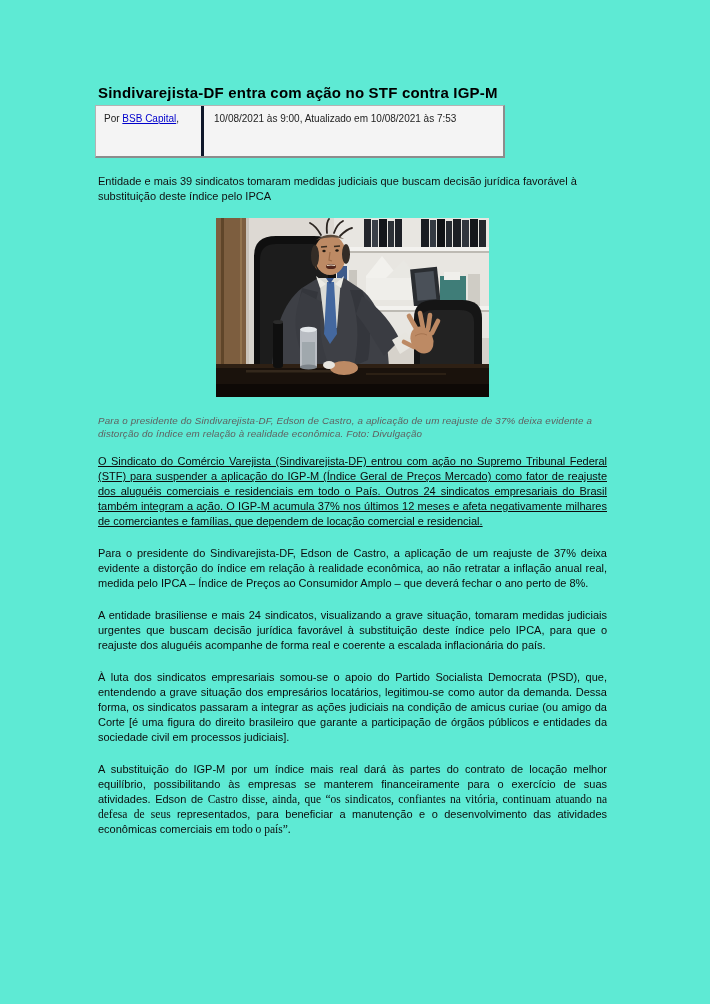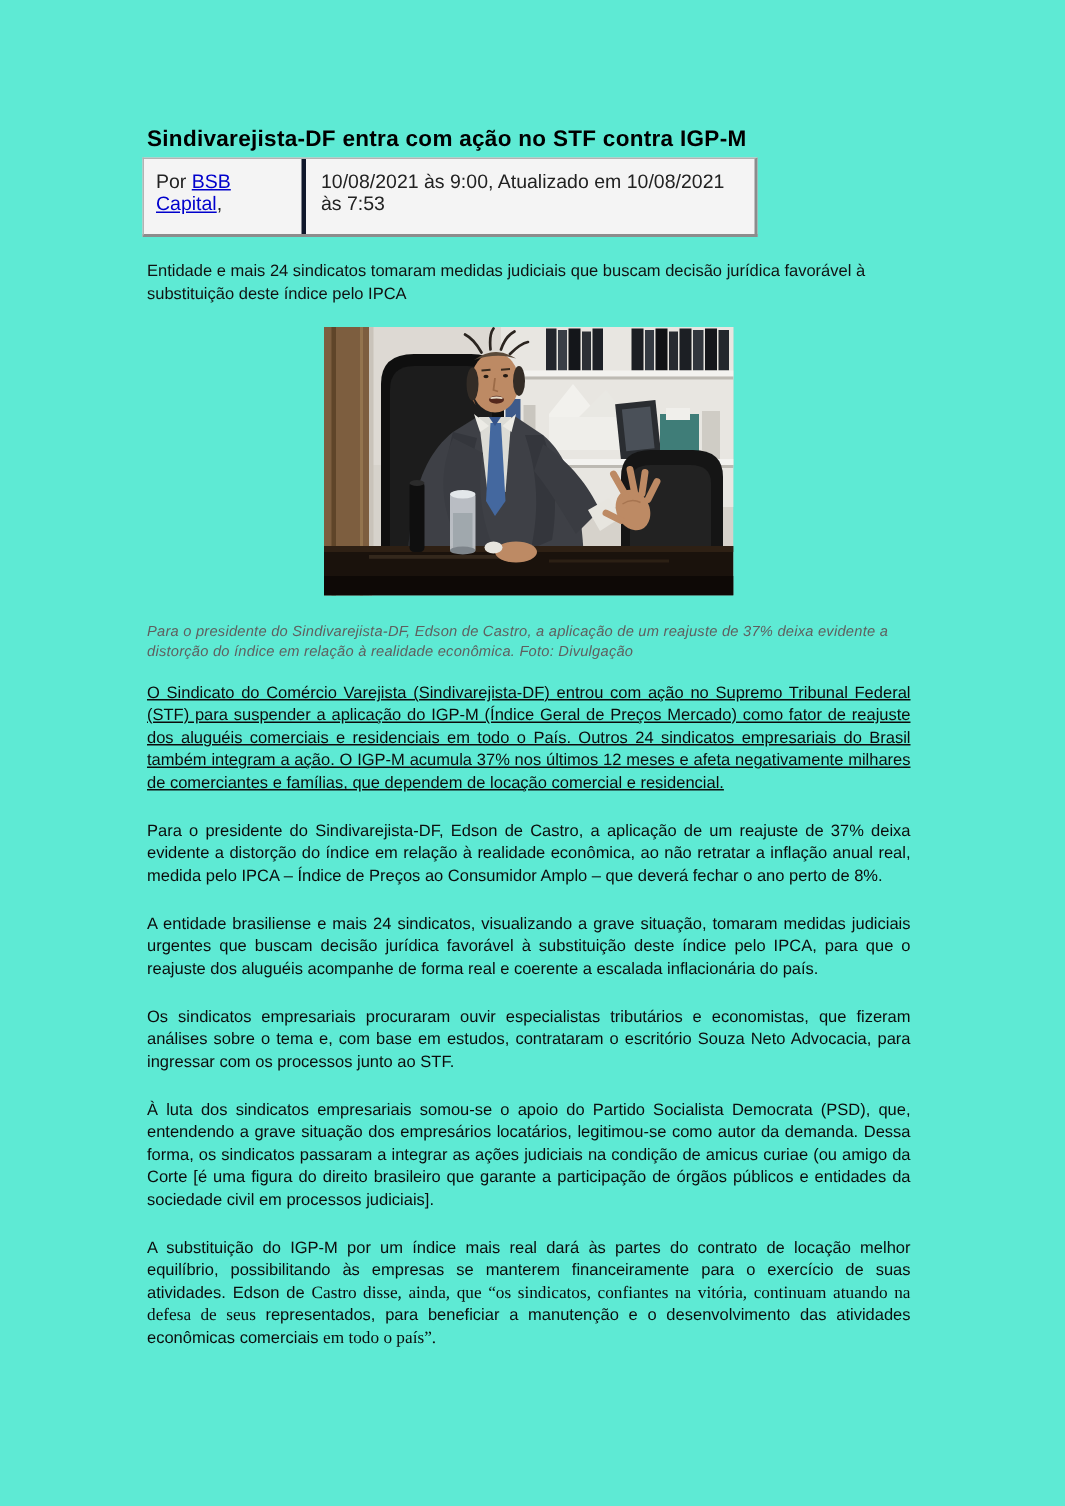--- a/index.html
+++ b/index.html
@@ -13,21 +13,21 @@
 
   h1.title {
     font-size:15px; line-height:18px; font-weight:bold; color:#000;
     letter-spacing:.2px; margin:0 0 3px 0;
   }
 
   .byline {
     display:flex; width:410px; margin-left:-3px; height:53px;
     background:#f4f4f4;
     border:1px solid #b3b3b3; border-right:2px solid #8c8c8c; border-bottom:2px solid #8c8c8c;
-    font-size:13px; color:#222;
+    font-size:10px; color:#222;
   }
   .byline-author { width:105px; padding:7px 8px; }
   .byline-date { flex:1; padding:7px 10px; border-left:3px solid #0f172a; }
   .byline a { color:#0000cc; text-decoration:underline; }
 
   p.intro { margin-top:16px; font-size:11px; line-height:15px; color:#111; }
 
   figure { margin-top:14px; text-align:center; }
   .photo-frame { display:inline-block; line-height:0; }
   figcaption {
@@ -52,21 +52,21 @@
 
     <div class="byline">
       <div class="byline-author">
         <span>Por </span><a href="#">BSB Capital</a><span>,</span>
       </div>
       <div class="byline-date">
         <span>10/08/2021 às 9:00, Atualizado em 10/08/2021 às 7:53</span>
       </div>
     </div>
 
-    <p class="intro">Entidade e mais 24 sindicatos tomaram medidas judiciais que buscam decisão jurídica favorável à substituição deste índice pelo IPCA</p>
+    <p class="intro">Entidade e mais 39 sindicatos tomaram medidas judiciais que buscam decisão jurídica favorável à substituição deste índice pelo IPCA</p>
 
     <figure>
       <span class="photo-frame" role="img" aria-label="Edson de Castro, de terno escuro e gravata azul, sentado à mesa de escritório com um copo de água, gesticulando; ao fundo estante branca com livros e pastas e cadeira preta">
         <svg width="273" height="179" viewBox="0 0 273 179" xmlns="http://www.w3.org/2000/svg">
 
           <rect x="0" y="0" width="273" height="179" fill="#d6d2cb"></rect>
           <rect x="0" y="0" width="273" height="92" fill="#ddd9d3"></rect>
 
           <rect x="0" y="0" width="32" height="179" fill="#7d5e3f"></rect>
           <rect x="5" y="0" width="3" height="179" fill="#5f4529"></rect>
@@ -178,18 +178,17 @@
           </g>
           <path d="M199 118 Q205 114 211 117" stroke="#9c6b47" stroke-width="1" fill="none" opacity="0.7"></path>
         </svg>
       </span>
       <figcaption>Para o presidente do Sindivarejista-DF, Edson de Castro, a aplicação de um reajuste de 37% deixa evidente a distorção do índice em relação à realidade econômica. Foto: Divulgação</figcaption>
     </figure>
 
     <p class="body first">O Sindicato do Comércio Varejista (Sindivarejista-DF) entrou com ação no Supremo Tribunal Federal (STF) para suspender a aplicação do IGP-M (Índice Geral de Preços Mercado) como fator de reajuste dos aluguéis comerciais e residenciais em todo o País. Outros 24 sindicatos empresariais do Brasil também integram a ação. O IGP-M acumula 37% nos últimos 12 meses e afeta negativamente milhares de comerciantes e famílias, que dependem de locação comercial e residencial.</p>
     <p class="body">Para o presidente do Sindivarejista-DF, Edson de Castro, a aplicação de um reajuste de 37% deixa evidente a distorção do índice em relação à realidade econômica, ao não retratar a inflação anual real, medida pelo IPCA – Índice de Preços ao Consumidor Amplo – que deverá fechar o ano perto de 8%.</p>
     <p class="body">A entidade brasiliense e mais 24 sindicatos, visualizando a grave situação, tomaram medidas judiciais urgentes que buscam decisão jurídica favorável à substituição deste índice pelo IPCA, para que o reajuste dos aluguéis acompanhe de forma real e coerente a escalada inflacionária do país.</p>
-    <p class="body">Os sindicatos empresariais procuraram ouvir especialistas tributários e economistas, que fizeram análises sobre o tema e, com base em estudos, contrataram o escritório Souza Neto Advocacia, para ingressar com os processos junto ao STF.</p>
     <p class="body">À luta dos sindicatos empresariais somou-se o apoio do Partido Socialista Democrata (PSD), que, entendendo a grave situação dos empresários locatários, legitimou-se como autor da demanda. Dessa forma, os sindicatos passaram a integrar as ações judiciais na condição de amicus curiae (ou amigo da Corte [é uma figura do direito brasileiro que garante a participação de órgãos públicos e entidades da sociedade civil em processos judiciais].</p>
     <p class="body"><span class="seg-sans">A substituição do IGP-M por um índice mais real dará às partes do contrato de locação melhor equilíbrio, possibilitando às empresas se manterem financeiramente para o exercício de suas atividades. Edson de </span><span class="seg-serif">Castro disse, ainda, que “os sindicatos, confiantes na vitória, continuam atuando na defesa de seus </span><span class="seg-sans">representados, para beneficiar a manutenção e o desenvolvimento das atividades econômicas comerciais </span><span class="seg-serif">em todo o país”.</span></p>
 
   </div>
 </div>
 
 </body></html>

